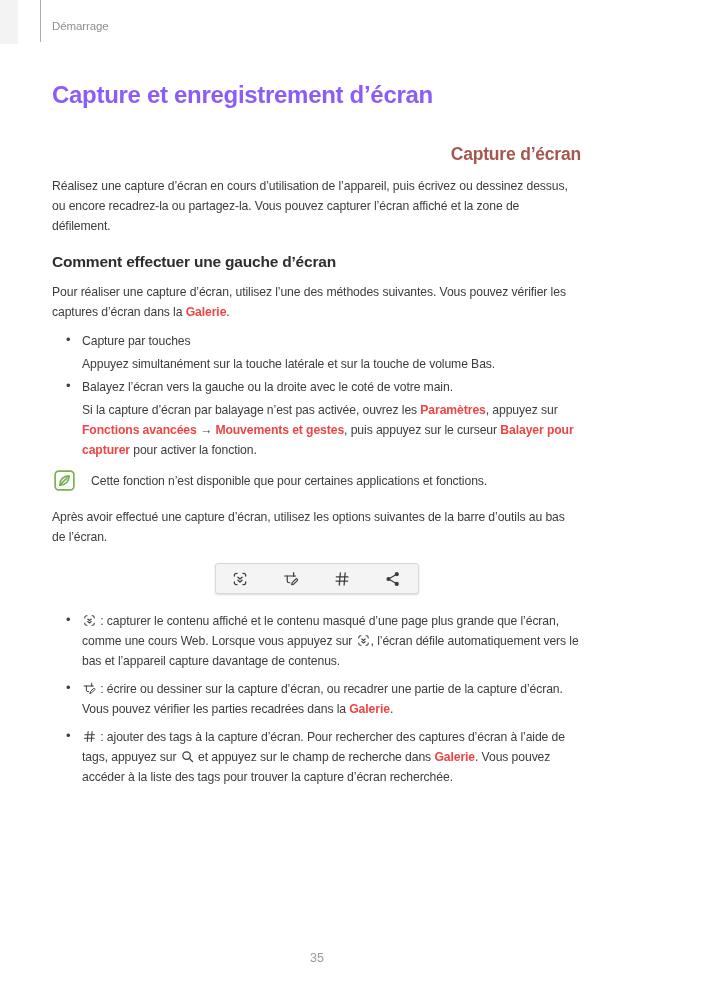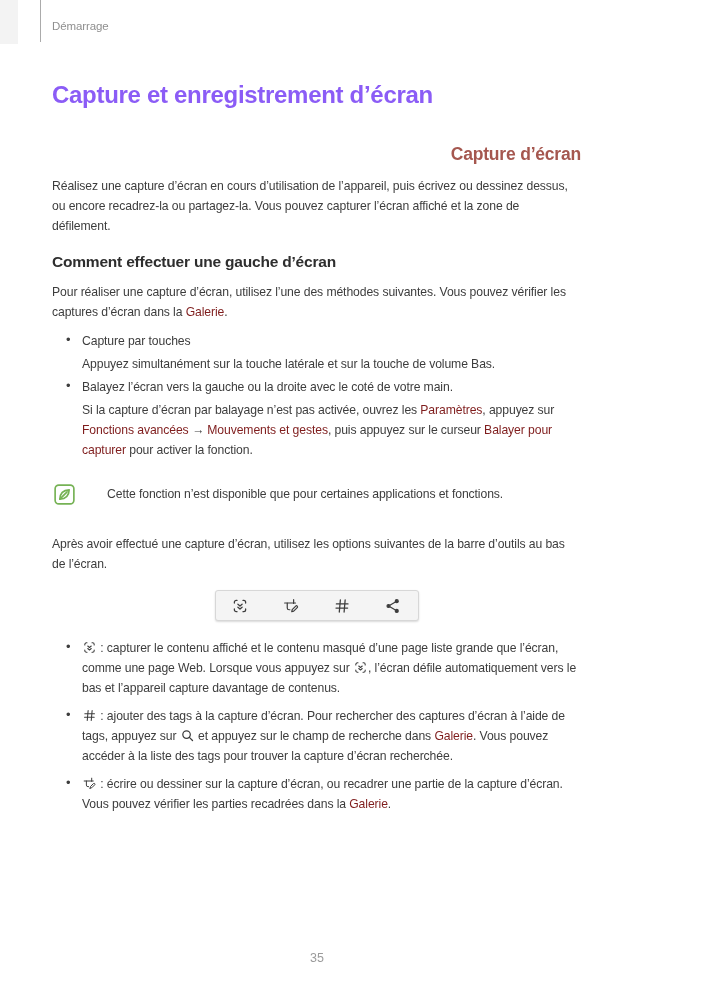--- a/index.html
+++ b/index.html
@@ -16,31 +16,31 @@
   .chapter-rule{position:absolute;left:40px;top:0;width:1px;height:42px;background:#ababab;}
   .chapter{position:absolute;left:52px;top:20px;font-size:11.5px;color:#8f8f8f;letter-spacing:-0.1px;}
 
   .content{padding:0 53px 0 52px;}
 
   h1{font-size:24px;line-height:30px;font-weight:700;color:#8b5cf6;margin:80px 0 0;letter-spacing:-0.3px;}
   h2{font-size:17.5px;line-height:23px;font-weight:700;color:#a5574f;margin:33px 0 0;letter-spacing:-0.2px;text-align:right;}
   h3{font-size:15.5px;line-height:21px;font-weight:700;color:#2e2e2e;margin:15px 0 0;letter-spacing:-0.2px;}
 
   p{font-size:12.2px;line-height:20px;margin:10px 0 0;letter-spacing:-0.1px;}
-  b{font-weight:400;color:#7f1d1d;}
+  b{font-weight:700;color:#ef4444;}
 
   ul{list-style:none;margin:9px 0 0;padding:0;}
   li{position:relative;padding-left:30px;margin-top:3px;font-size:12.2px;line-height:20px;letter-spacing:-0.1px;}
   li::before{content:"\2022";position:absolute;left:14px;top:-1px;font-size:13px;color:#3d3d3d;}
   .li-title{line-height:20px;}
   li p{margin:3px 0 0;}
 
   .note{display:flex;align-items:center;gap:14px;margin-top:8px;}
   .note-icon{width:25px;height:25px;flex:0 0 auto;color:#76b255;}
-  .note p{margin:16px;text-align:right;}
+  .note p{margin:0;text-align:right;}
 
   .after-p{margin-top:14px;}
 
   .figure{display:flex;justify-content:center;margin-top:16px;}
   .toolbar{
     display:flex;align-items:center;justify-content:space-between;
     width:204px;height:31px;padding:0 15px;box-sizing:border-box;
     background:#f4f4f4;border:1px solid #d7d7d7;border-radius:3px;
     box-shadow:0 1px 2px rgba(0,0,0,0.15);
   }
@@ -157,29 +157,29 @@
           </svg>
           <svg class="tb-icon" viewBox="0 0 24 24">
             <use href="#sym-share-icon"></use>
           </svg>
         </div>
     </div>
 
     <ul class="options">
       <li><svg class="inline-icon" viewBox="0 0 24 24">
             <use href="#sym-scroll-capture-icon"></use>
-          </svg><span> : capturer le contenu affiché et le contenu masqué d’une page liste grande que l’écran, comme une page Web. Lorsque vous appuyez sur </span><svg class="inline-icon" viewBox="0 0 24 24">
+          </svg><span> : capturer le contenu affiché et le contenu masqué d’une page plus grande que l’écran, comme une cours Web. Lorsque vous appuyez sur </span><svg class="inline-icon" viewBox="0 0 24 24">
             <use href="#sym-scroll-capture-icon"></use>
           </svg><span>, l’écran défile automatiquement vers le bas et l’appareil capture davantage de contenus.</span></li>
+      <li><svg class="inline-icon" viewBox="0 0 24 24">
+            <use href="#sym-edit-icon"></use>
+          </svg><span> : écrire ou dessiner sur la capture d’écran, ou recadrer une partie de la capture d’écran. Vous pouvez vérifier les parties recadrées dans la </span><b>Galerie</b><span>.</span></li>
       <li><svg class="inline-icon" viewBox="0 0 24 24">
             <use href="#sym-tag-icon"></use>
           </svg><span> : ajouter des tags à la capture d’écran. Pour rechercher des captures d’écran à l’aide de tags, appuyez sur </span><svg class="inline-icon" viewBox="0 0 24 24">
             <use href="#sym-search-icon"></use>
           </svg><span> et appuyez sur le champ de recherche dans </span><b>Galerie</b><span>. Vous pouvez accéder à la liste des tags pour trouver la capture d’écran recherchée.</span></li>
-      <li><svg class="inline-icon" viewBox="0 0 24 24">
-            <use href="#sym-edit-icon"></use>
-          </svg><span> : écrire ou dessiner sur la capture d’écran, ou recadrer une partie de la capture d’écran. Vous pouvez vérifier les parties recadrées dans la </span><b>Galerie</b><span>.</span></li>
     </ul>
 
   </div>
 
   <div class="pagenum">35</div>
 </div>
 
 </body></html>

